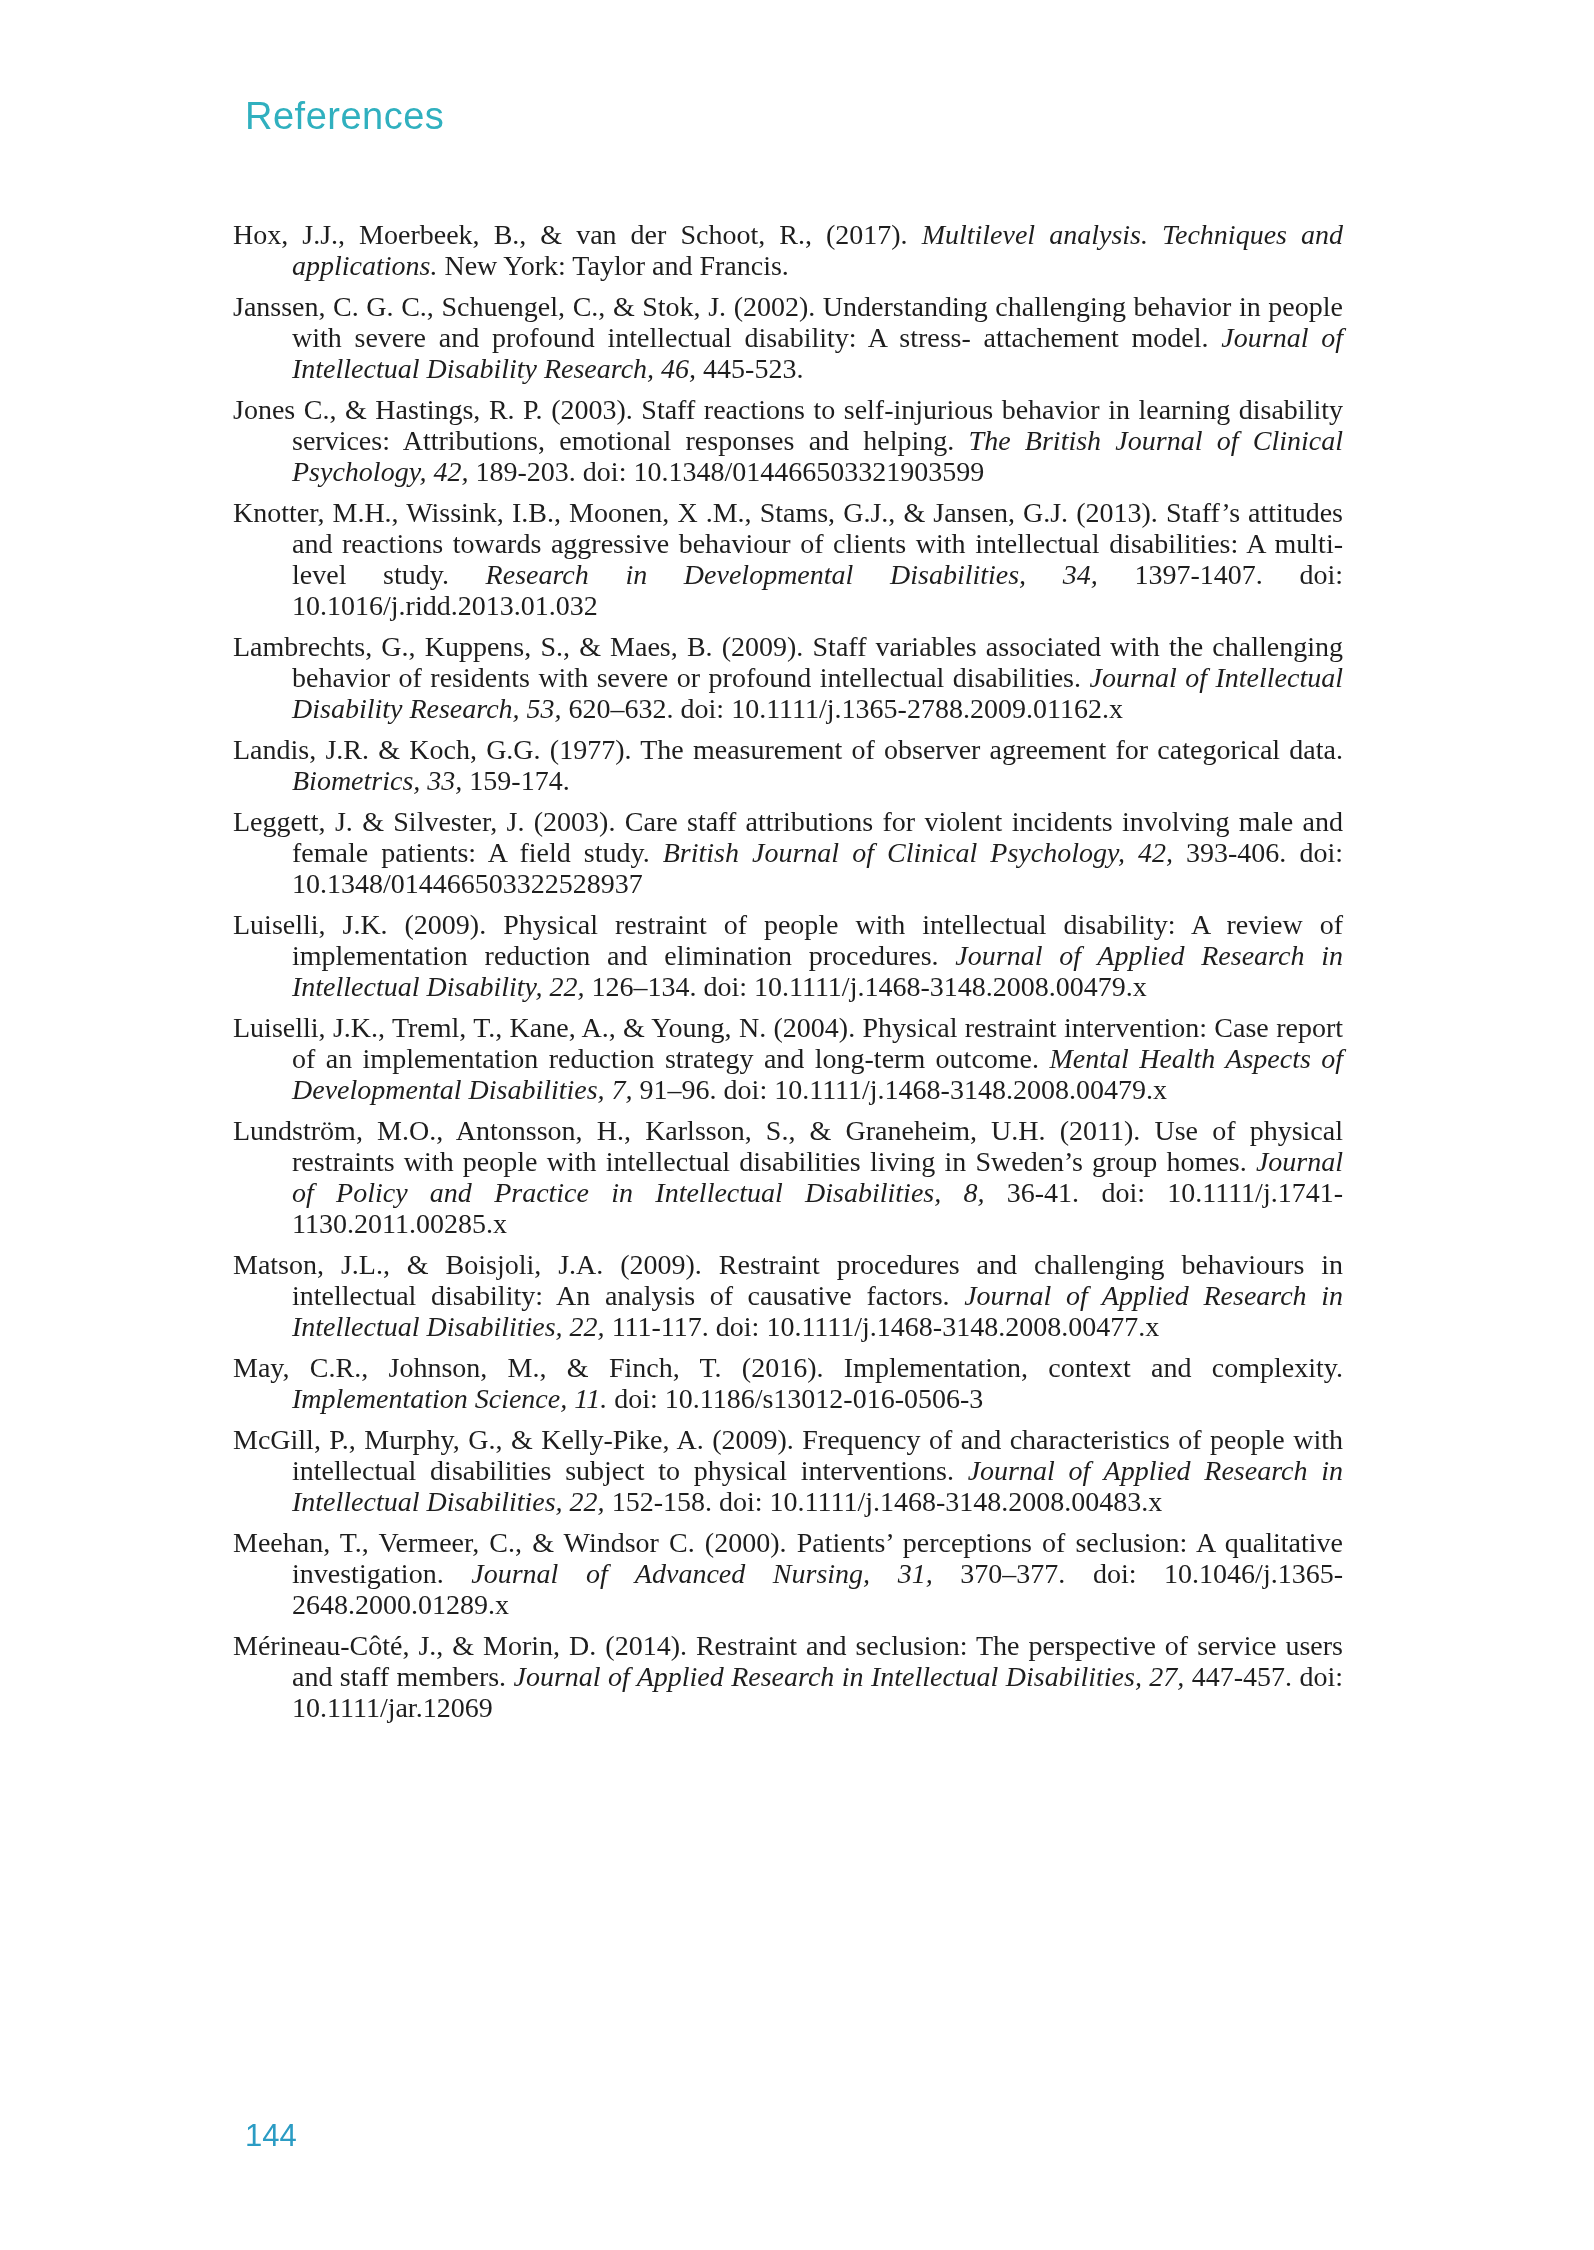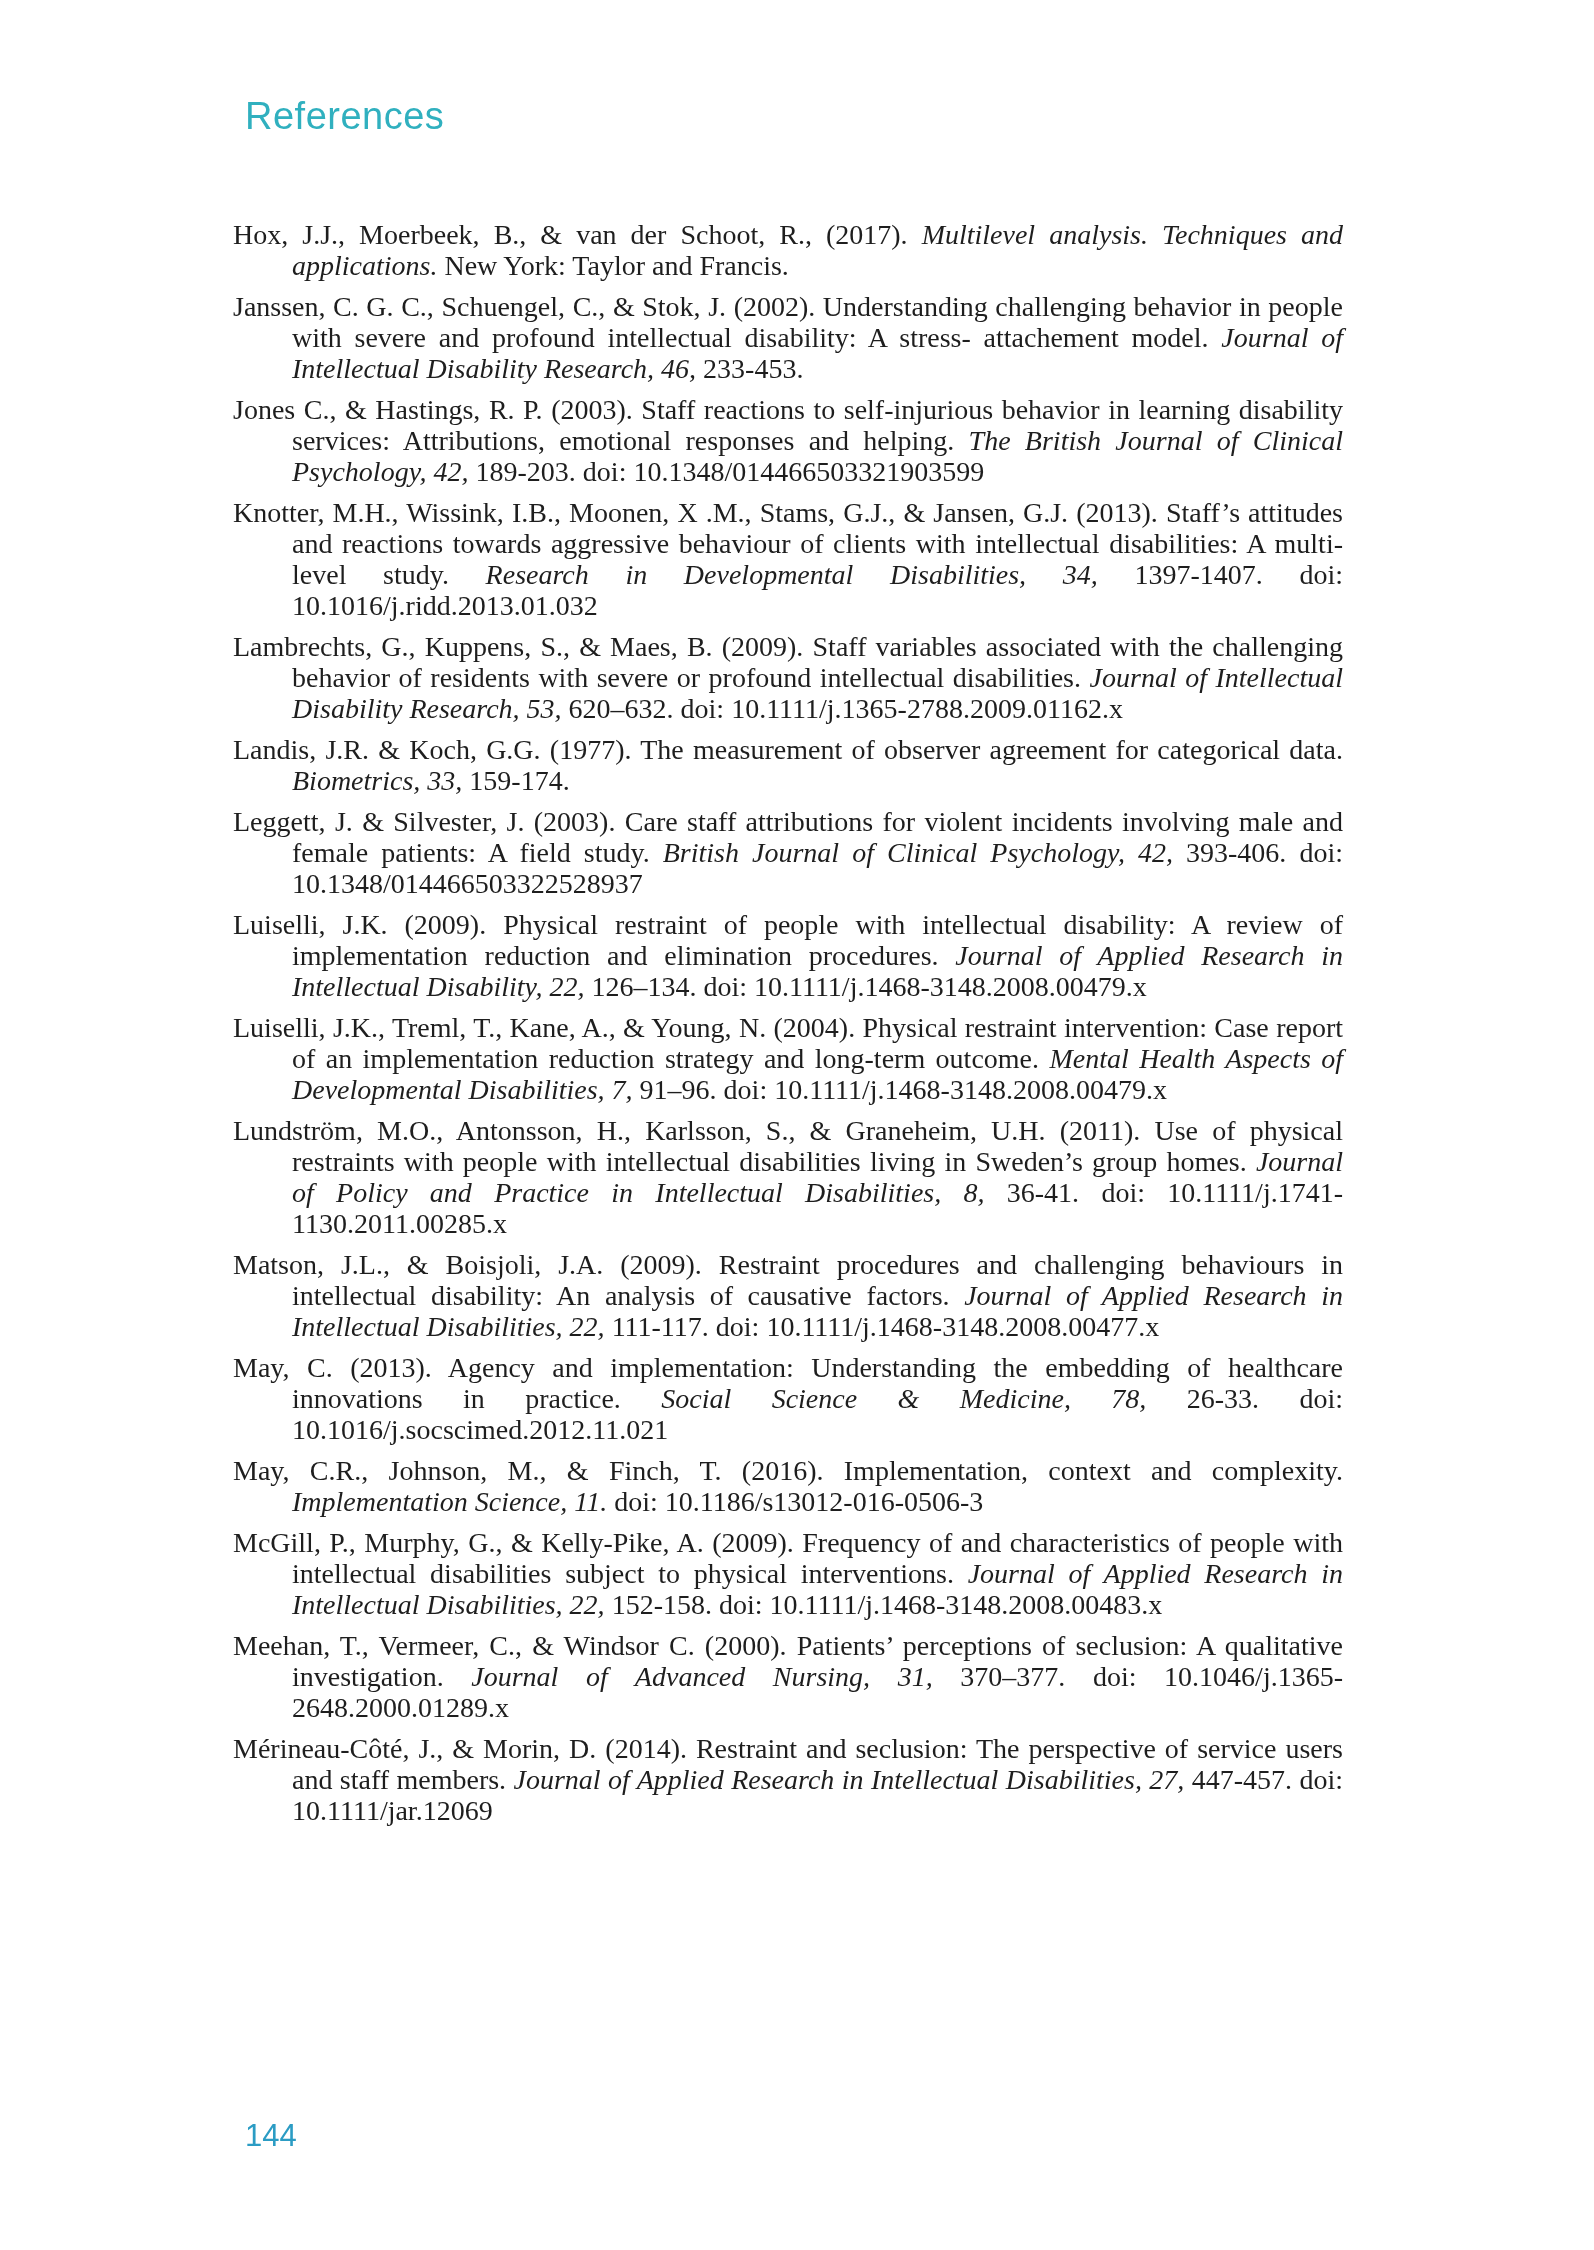--- a/index.html
+++ b/index.html
@@ -56,30 +56,29 @@
     color: #2b9cc4;
   }
 </style>
 </head>
 <body>
 
 <div class="page">
   <h1 class="heading" style="color: rgb(48, 176, 191);">References</h1>
   <main class="refs">
       <p class="ref"><span>Hox, J.J., Moerbeek, B., &amp; van der Schoot, R., (2017). </span><em>Multilevel analysis. Techniques and applications.</em><span> New York: Taylor and Francis.</span></p>
-      <p class="ref"><span>Janssen, C. G. C., Schuengel, C., &amp; Stok, J. (2002). Understanding challenging behavior in people with severe and profound intellectual disability: A stress- attachement model. </span><em>Journal of Intellectual Disability Research, 46,</em><span> 233-453.</span></p>
+      <p class="ref"><span>Janssen, C. G. C., Schuengel, C., &amp; Stok, J. (2002). Understanding challenging behavior in people with severe and profound intellectual disability: A stress- attachement model. </span><em>Journal of Intellectual Disability Research, 46,</em><span> 445-523.</span></p>
       <p class="ref"><span>Jones C., &amp; Hastings, R. P. (2003). Staff reactions to self-injurious behavior in learning disability services: Attributions, emotional responses and helping. </span><em>The British Journal of Clinical Psychology, 42,</em><span> 189-203. doi: 10.1348/014466503321903599</span></p>
       <p class="ref"><span>Knotter, M.H., Wissink, I.B., Moonen, X .M., Stams, G.J., &amp; Jansen, G.J. (2013). Staff’s attitudes and reactions towards aggressive behaviour of clients with intellectual disabilities: A multi-level study. </span><em>Research in Developmental Disabilities, 34,</em><span> 1397-1407. doi: 10.1016/j.ridd.2013.01.032</span></p>
       <p class="ref"><span>Lambrechts, G., Kuppens, S., &amp; Maes, B. (2009). Staff variables associated with the challenging behavior of residents with severe or profound intellectual disabilities. </span><em>Journal of Intellectual Disability Research, 53,</em><span> 620–632. doi: 10.1111/j.1365-2788.2009.01162.x</span></p>
       <p class="ref"><span>Landis, J.R. &amp; Koch, G.G. (1977). The measurement of observer agreement for categorical data. </span><em>Biometrics, 33,</em><span> 159-174.</span></p>
       <p class="ref"><span>Leggett, J. &amp; Silvester, J. (2003). Care staff attributions for violent incidents involving male and female patients: A field study. </span><em>British Journal of Clinical Psychology, 42,</em><span> 393-406. doi: 10.1348/014466503322528937</span></p>
       <p class="ref"><span>Luiselli, J.K. (2009). Physical restraint of people with intellectual disability: A review of implementation reduction and elimination procedures. </span><em>Journal of Applied Research in Intellectual Disability, 22,</em><span> 126–134. doi: 10.1111/j.1468-3148.2008.00479.x</span></p>
       <p class="ref"><span>Luiselli, J.K., Treml, T., Kane, A., &amp; Young, N. (2004). Physical restraint intervention: Case report of an implementation reduction strategy and long-term outcome. </span><em>Mental Health Aspects of Developmental Disabilities, 7,</em><span> 91–96. doi: 10.1111/j.1468-3148.2008.00479.x</span></p>
       <p class="ref"><span>Lundström, M.O., Antonsson, H., Karlsson, S., &amp; Graneheim, U.H. (2011). Use of physical restraints with people with intellectual disabilities living in Sweden’s group homes. </span><em>Journal of Policy and Practice in Intellectual Disabilities, 8,</em><span> 36-41. doi: 10.1111/j.1741-1130.2011.00285.x</span></p>
       <p class="ref"><span>Matson, J.L., &amp; Boisjoli, J.A. (2009). Restraint procedures and challenging behaviours in intellectual disability: An analysis of causative factors. </span><em>Journal of Applied Research in Intellectual Disabilities, 22,</em><span> 111-117. doi: 10.1111/j.1468-3148.2008.00477.x</span></p>
-      <p class="ref"><span>May, C. (2013). Agency and implementation: Understanding the embedding of healthcare innovations in practice. </span><em>Social Science &amp; Medicine, 78,</em><span> 26-33. doi: 10.1016/j.socscimed.2012.11.021</span></p>
       <p class="ref"><span>May, C.R., Johnson, M., &amp; Finch, T. (2016). Implementation, context and complexity. </span><em>Implementation Science, 11.</em><span> doi: 10.1186/s13012-016-0506-3</span></p>
       <p class="ref"><span>McGill, P., Murphy, G., &amp; Kelly-Pike, A. (2009). Frequency of and characteristics of people with intellectual disabilities subject to physical interventions. </span><em>Journal of Applied Research in Intellectual Disabilities, 22,</em><span> 152-158. doi: 10.1111/j.1468-3148.2008.00483.x</span></p>
       <p class="ref"><span>Meehan, T., Vermeer, C., &amp; Windsor C. (2000). Patients’ perceptions of seclusion: A qualitative investigation. </span><em>Journal of Advanced Nursing, 31,</em><span> 370–377. doi: 10.1046/j.1365-2648.2000.01289.x</span></p>
       <p class="ref"><span>Mérineau-Côté, J., &amp; Morin, D. (2014). Restraint and seclusion: The perspective of service users and staff members. </span><em>Journal of Applied Research in Intellectual Disabilities, 27,</em><span> 447-457. doi: 10.1111/jar.12069</span></p>
     </main>
   <div class="pagenum" style="color: rgb(43, 156, 196);">144</div>
 </div>
 
 </body></html>

